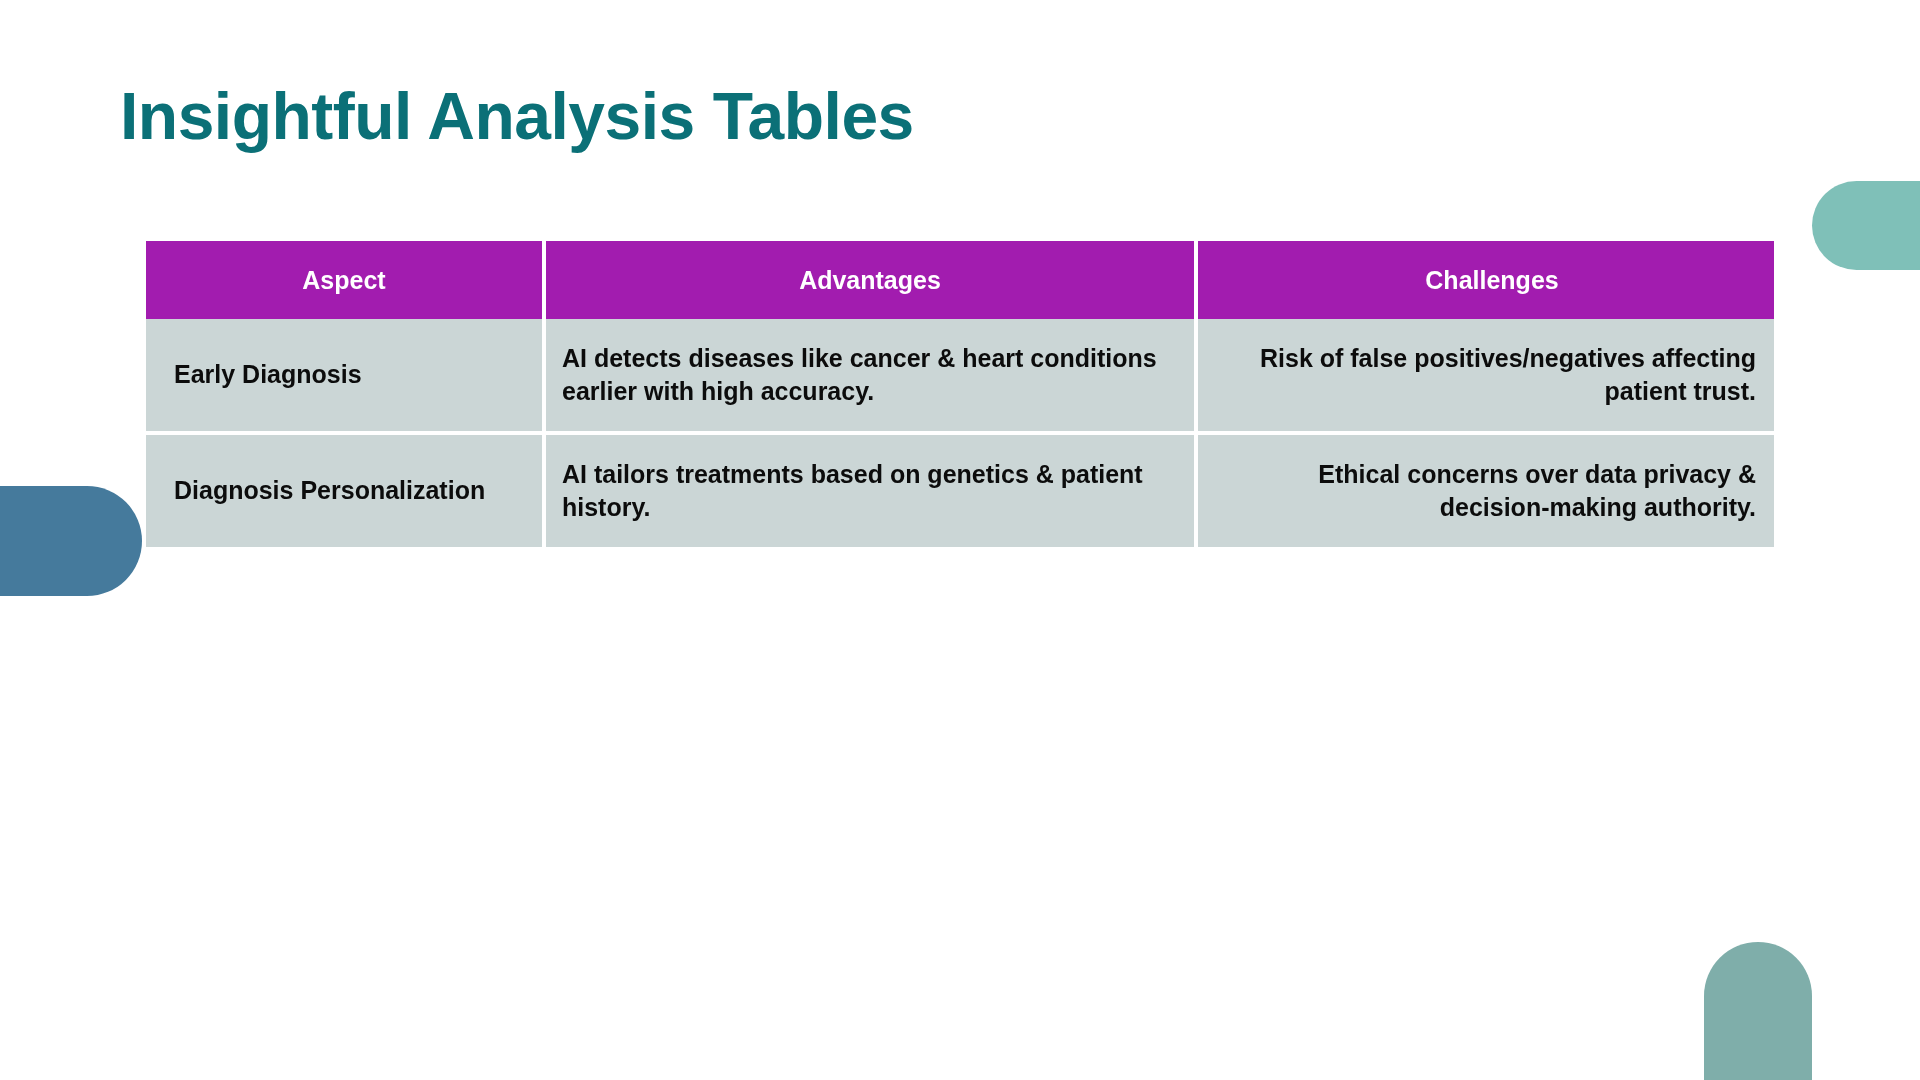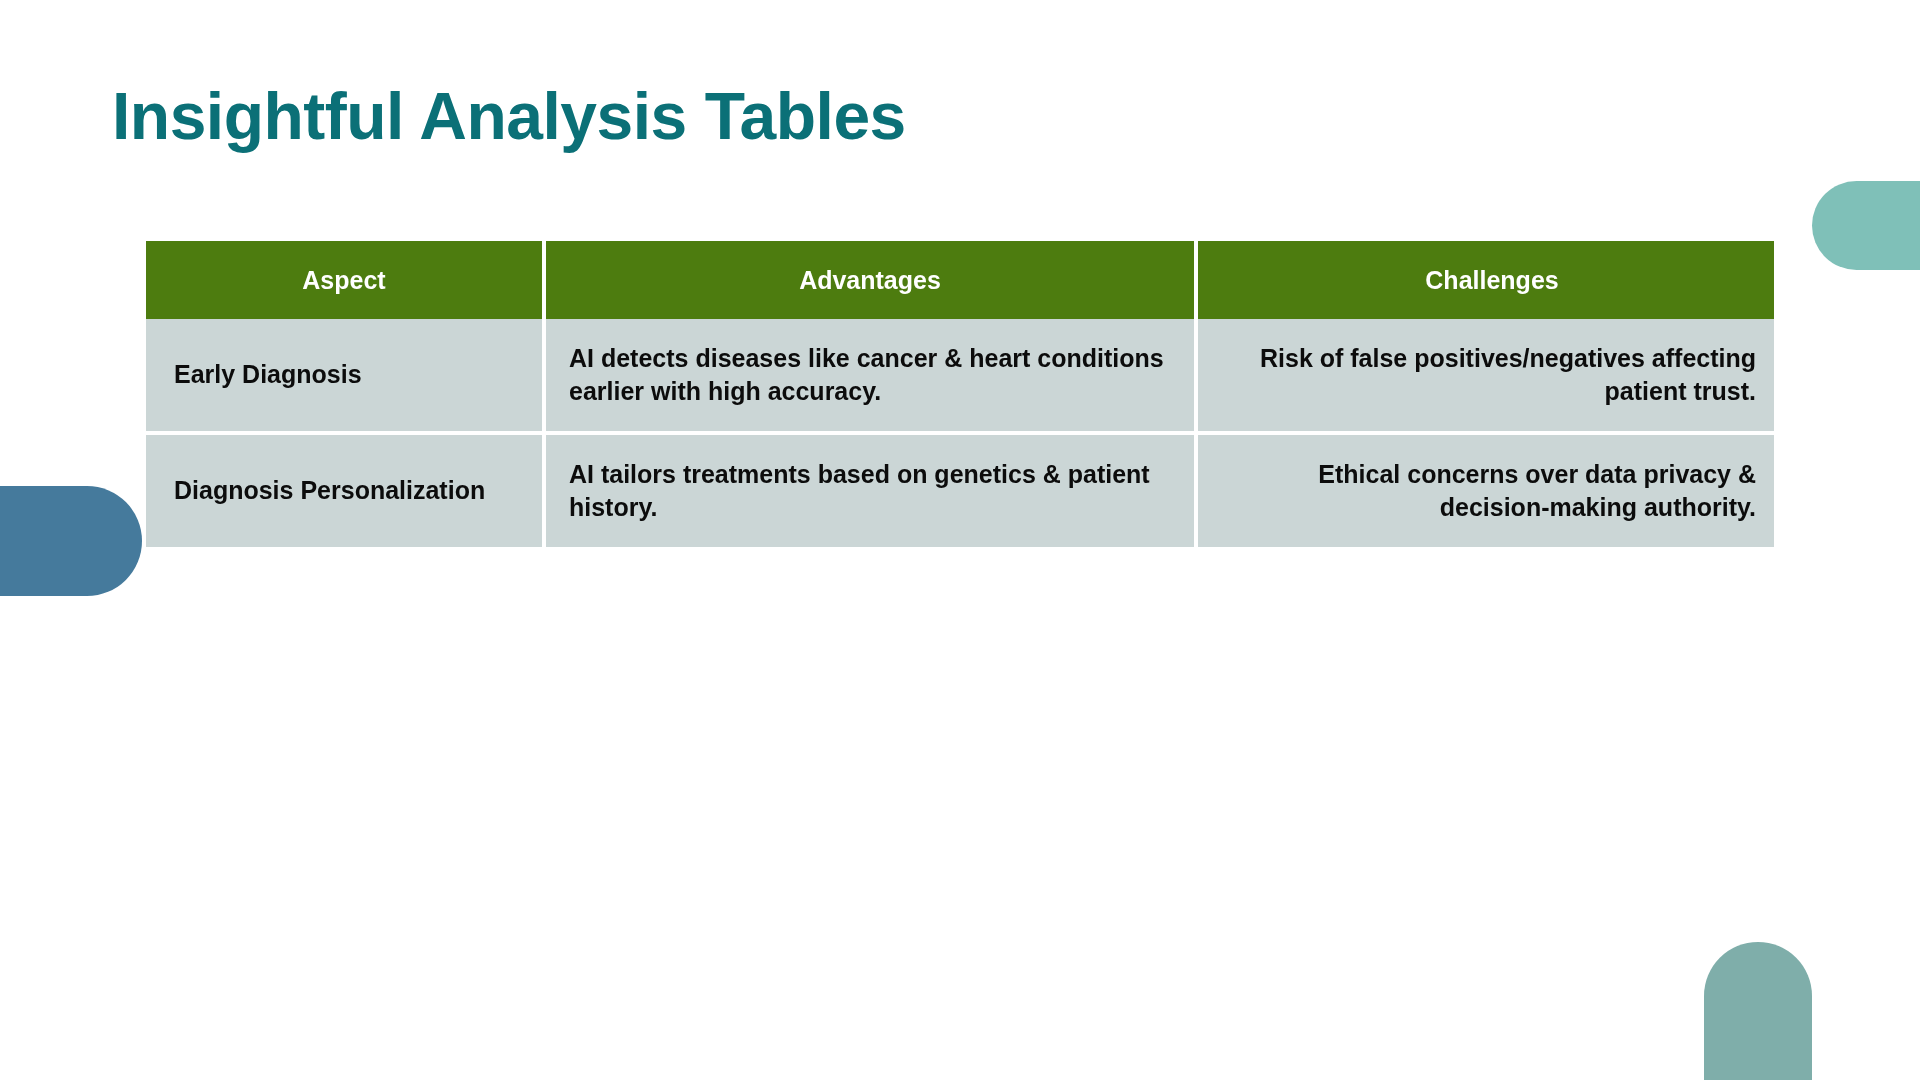--- a/index.html
+++ b/index.html
@@ -43,21 +43,21 @@
     top: 942px;
     width: 108px;
     height: 190px;
     background: #7FAEAA;
     border-radius: 54px 54px 0 0;
   }
 
   
   .page-title {
     position: absolute;
-    left: 112px;
+    left: 120px;
     top: 80px;
     font-size: 66px;
     font-weight: bold;
     color: #0B7077;
     letter-spacing: -0.5px;
     line-height: 1.12;
     white-space: nowrap;
   }
 
   
@@ -71,21 +71,21 @@
     width: 1628px;
     border-collapse: separate;
     border-spacing: 0;
     table-layout: fixed;
   }
   table.analysis-table col.c1 { width: 400px; }
   table.analysis-table col.c2 { width: 652px; }
   table.analysis-table col.c3 { width: 576px; }
 
   thead th {
-    background: #4d7c0f;
+    background: #a21caf;
     color: #ffffff;
     font-size: 25px;
     font-weight: bold;
     text-align: center;
     vertical-align: middle;
     height: 78px;
     padding: 0 12px;
     border-right: 4px solid #ffffff;
   }
   thead th:last-child { border-right: none; padding-left: 24px; }
@@ -98,21 +98,21 @@
     padding: 22px 18px 22px 16px;
     line-height: 1.34;
     border-right: 4px solid #ffffff;
     border-bottom: 4px solid #ffffff;
   }
   tbody td:last-child { border-right: none; text-align: right; }
   tbody tr.shade td { background: #CBD6D6; }
   tbody tr.plain td { background: #ffffff; }
 
   tbody td.col-aspect { padding-left: 28px; }
-  tbody td.col-adv, tbody td.col-chal { padding-left: 23px; }
+  tbody td.col-adv, tbody td.col-chal { padding-left: 16px; }
 
   tbody tr td:first-child { }
 
   .row-h { height: 116px; }
 </style>
 </head>
 <body>
 
 <div class="slide">
 

